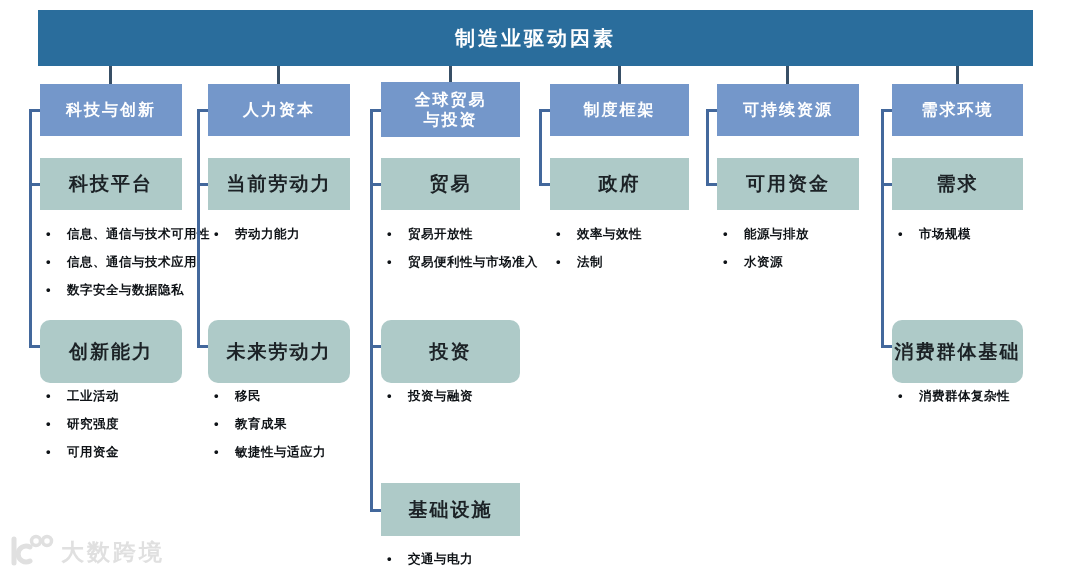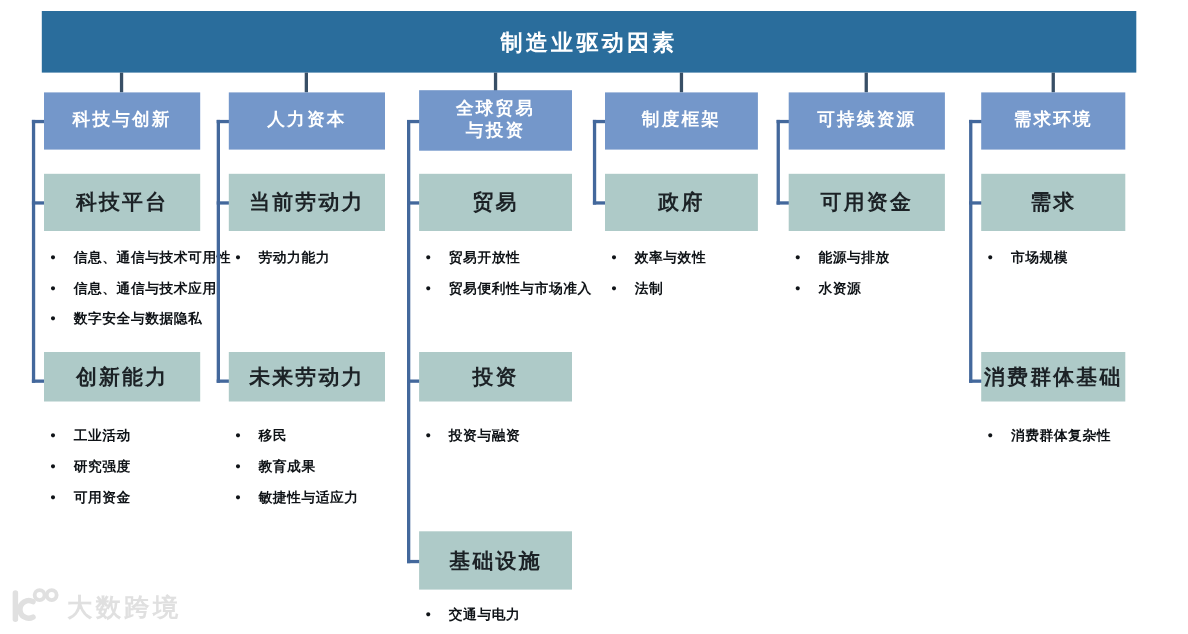--- a/index.html
+++ b/index.html
@@ -28,21 +28,21 @@
       display:flex;align-items:center;justify-content:center;text-align:center;
       color:#ffffff;font-weight:bold;font-size:16px;letter-spacing:2px;white-space:pre-line;line-height:1.25;}
   .c3 .hd{top:82px;height:55px;}
 
   
   .gbox{position:absolute;left:0;right:0;background:#aecac8;
         display:flex;align-items:center;justify-content:center;text-align:center;
         color:#1c2226;font-weight:bold;font-size:19px;letter-spacing:2px;
         font-family:"Liberation Serif",serif;}
   .r1box{top:158px;height:52px;}
-  .r2box{top:320px;height:45px;}
+  .r2box{top:320px;height:63px;border-radius:10px;}
   .r3box{top:483px;height:53px;}
 
   
   .blist{position:absolute;left:0;margin:0;padding:0;list-style:none;}
   .r1list{top:220px;}
   .r2list{top:382px;}
   .r3list{top:545px;}
   .blist li{position:relative;height:28px;line-height:28px;padding-left:27px;
             font-size:12.5px;color:#0f1317;white-space:nowrap;letter-spacing:0.5px;font-weight:bold;}
   .blist li::before{content:"\2022";position:absolute;left:6px;top:0;font-size:13px;color:#0f1317;}

